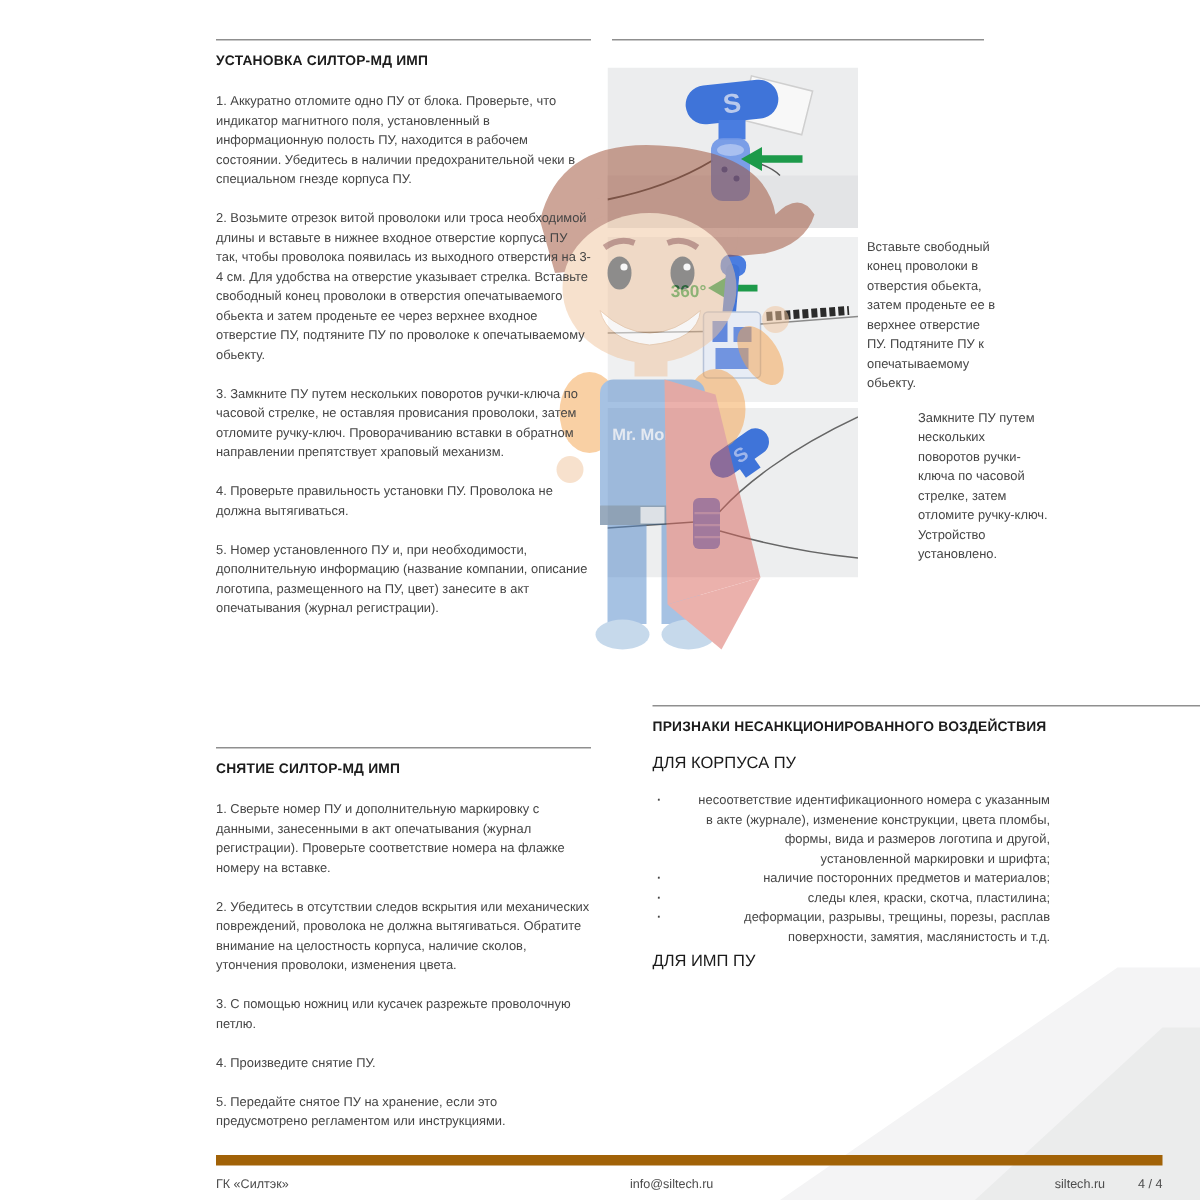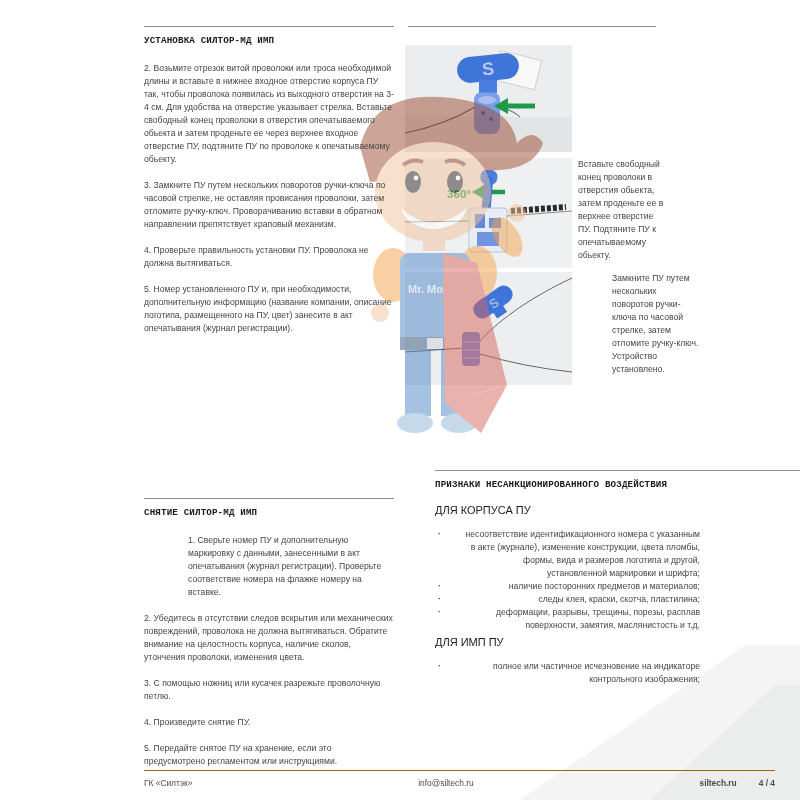--- a/index.html
+++ b/index.html
@@ -6,41 +6,41 @@
   .page{position:relative;width:800px;height:800px;background:#fff;overflow:hidden;
         font-family:"Liberation Sans", sans-serif;color:#454545;}
   
   .bg-marks{position:absolute;right:0;bottom:0;z-index:0;}
   .photo{position:absolute;z-index:1;}
   .mascot{position:absolute;left:325px;top:85px;width:245px;height:360px;opacity:.5;z-index:2;}
   .content{position:absolute;inset:0;z-index:3;}
   
   .rule-top{border-top:1px solid #8f8f8f;}
   h2{font-size:9.2px;font-weight:bold;color:#1b1b1b;letter-spacing:.15px;
-     margin:8px 0 14px 0;text-transform:uppercase;font-family:Liberation Mono, monospace;}
+     margin:8px 0 14px 0;text-transform:uppercase;}
   h3{font-size:11px;font-weight:normal;color:#1b1b1b;margin:4px 0 12px 0;}
   p.step{font-size:8.6px;line-height:13px;margin:0 0 13px 0;}
   .caption{position:absolute;width:88px;font-size:8.6px;line-height:13px;color:#454545;}
   
   .sec-install{position:absolute;left:144px;top:26px;width:250px;}
   .rule-photos{position:absolute;left:408px;top:26px;width:248px;}
   .sec-removal{position:absolute;left:144px;top:498px;width:250px;}
   .sec-tamper{position:absolute;left:408px;top:470px;width:367px;margin-left:27px;}
   .sec-install p.step:first-of-type{margin-top:16px;}
-  .sec-removal p.step:first-of-type{margin-top:16px;margin-left:44px;}
+  .sec-removal p.step:first-of-type{margin-top:16px;}
   
   ul.marks{list-style:none;margin:0 0 4px 0;padding:0;width:265px;text-align:right;}
   ul.marks li{position:relative;padding-left:26px;font-size:8.6px;line-height:13px;}
   ul.marks li::before{content:"\00B7";position:absolute;left:3px;top:0;font-weight:bold;color:#454545;}
   
-  .footer{position:absolute;left:144px;right:25px;top:770px;border-top:1px solid #a16207;
+  .footer{position:absolute;left:144px;right:25px;top:770px;border-top:7px solid #a16207;
           padding-top:7px;display:flex;align-items:flex-start;font-size:8.4px;color:#4c4c4c;}
   .footer .f-left{flex:0 0 auto;}
   .footer .f-center{flex:1 1 auto;text-align:center;}
-  .footer .f-right{flex:0 0 auto;display:flex;gap:22px;font-weight:bold;}
+  .footer .f-right{flex:0 0 auto;display:flex;gap:22px;}
   .footer a{color:#4c4c4c;text-decoration:none;}
 </style>
 </head>
 <body>
 
 <div class="page">
 
   <svg class="bg-marks" width="400" height="200" viewBox="0 0 400 200">
     <polygon points="120,200 345,45 400,45 400,200" fill="#f4f4f5"></polygon>
     <polygon points="250,200 375,85 400,85 400,200" fill="#ebecec"></polygon>
@@ -134,20 +134,21 @@
     <polygon points="120,318 182,300 156,348" fill="#d9655c"></polygon>
   </svg>
 
   <div class="content">
 
     <div class="rule-top rule-photos"></div>
 
     <section class="sec-install">
       <div class="rule-top"></div>
       <h2>УСТАНОВКА СИЛТОР-МД ИМП</h2>
+      <p class="step">1. Аккуратно отломите одно ПУ от блока. Проверьте, что индикатор магнитного поля, установленный в информационную полость ПУ, находится в рабочем состоянии. Убедитесь в наличии предохранительной чеки в специальном гнезде корпуса ПУ.</p>
       <p class="step">2. Возьмите отрезок витой проволоки или троса необходимой длины и вставьте в нижнее входное отверстие корпуса ПУ так, чтобы проволока появилась из выходного отверстия на 3-4 см. Для удобства на отверстие указывает стрелка. Вставьте свободный конец проволоки в отверстия опечатываемого обьекта и затем проденьте ее через верхнее входное отверстие ПУ, подтяните ПУ по проволоке к опечатываемому обьекту.</p>
       <p class="step">3. Замкните ПУ путем нескольких поворотов ручки-ключа по часовой стрелке, не оставляя провисания проволоки, затем отломите ручку-ключ. Проворачиванию вставки в обратном направлении препятствует храповый механизм.</p>
       <p class="step">4. Проверьте правильность установки ПУ. Проволока не должна вытягиваться.</p>
       <p class="step">5. Номер установленного ПУ и, при необходимости, дополнительную информацию (название компании, описание логотипа, размещенного на ПУ, цвет) занесите в акт опечатывания (журнал регистрации).</p>
     </section>
 
     <div class="caption" style="left:578px;top:158px">Вставьте свободный конец проволоки в отверстия обьекта, затем проденьте ее в верхнее отверстие ПУ. Подтяните ПУ к опечатываемому обьекту.</div>
     <div class="caption" style="left:612px;top:272px">Замкните ПУ путем нескольких поворотов ручки-ключа по часовой стрелке, затем отломите ручку-ключ. Устройство установлено.</div>
 
     <section class="sec-removal">
@@ -165,21 +166,20 @@
       <h2>ПРИЗНАКИ НЕСАНКЦИОНИРОВАННОГО ВОЗДЕЙСТВИЯ</h2>
       <h3>ДЛЯ КОРПУСА ПУ</h3>
       <ul class="marks">
         <li>несоответствие идентификационного номера с указанным в акте (журнале), изменение конструкции, цвета пломбы, формы, вида и размеров логотипа и другой, установленной маркировки и шрифта;</li>
         <li>наличие посторонних предметов и материалов;</li>
         <li>следы клея, краски, скотча, пластилина;</li>
         <li>деформации, разрывы, трещины, порезы, расплав поверхности, замятия, маслянистость и т.д.</li>
       </ul>
       <h3>ДЛЯ ИМП ПУ</h3>
       <ul class="marks">
-        <li>полное или частичное исчезновение на индикаторе контрольного изображения;</li>
       </ul>
     </section>
 
     <div class="footer">
       <span class="f-left">ГК «Силтэк»</span>
       <span class="f-center"><a href="#">info@siltech.ru</a></span>
       <span class="f-right">
         <a href="#">siltech.ru</a>
         <span>4 / 4</span>
       </span>

